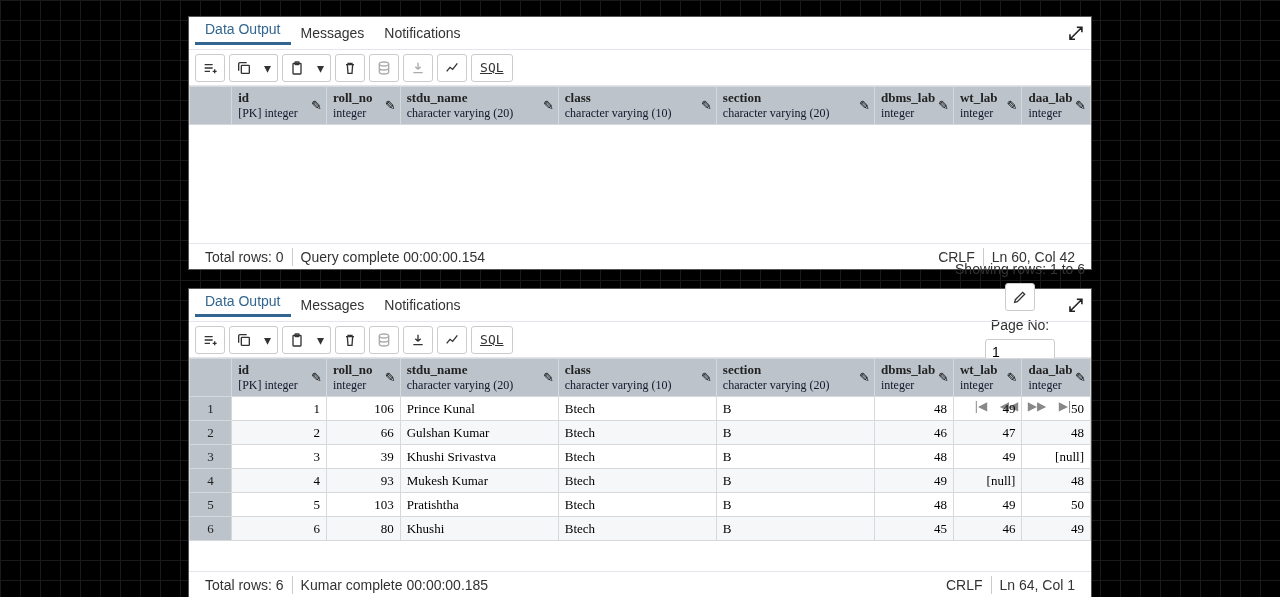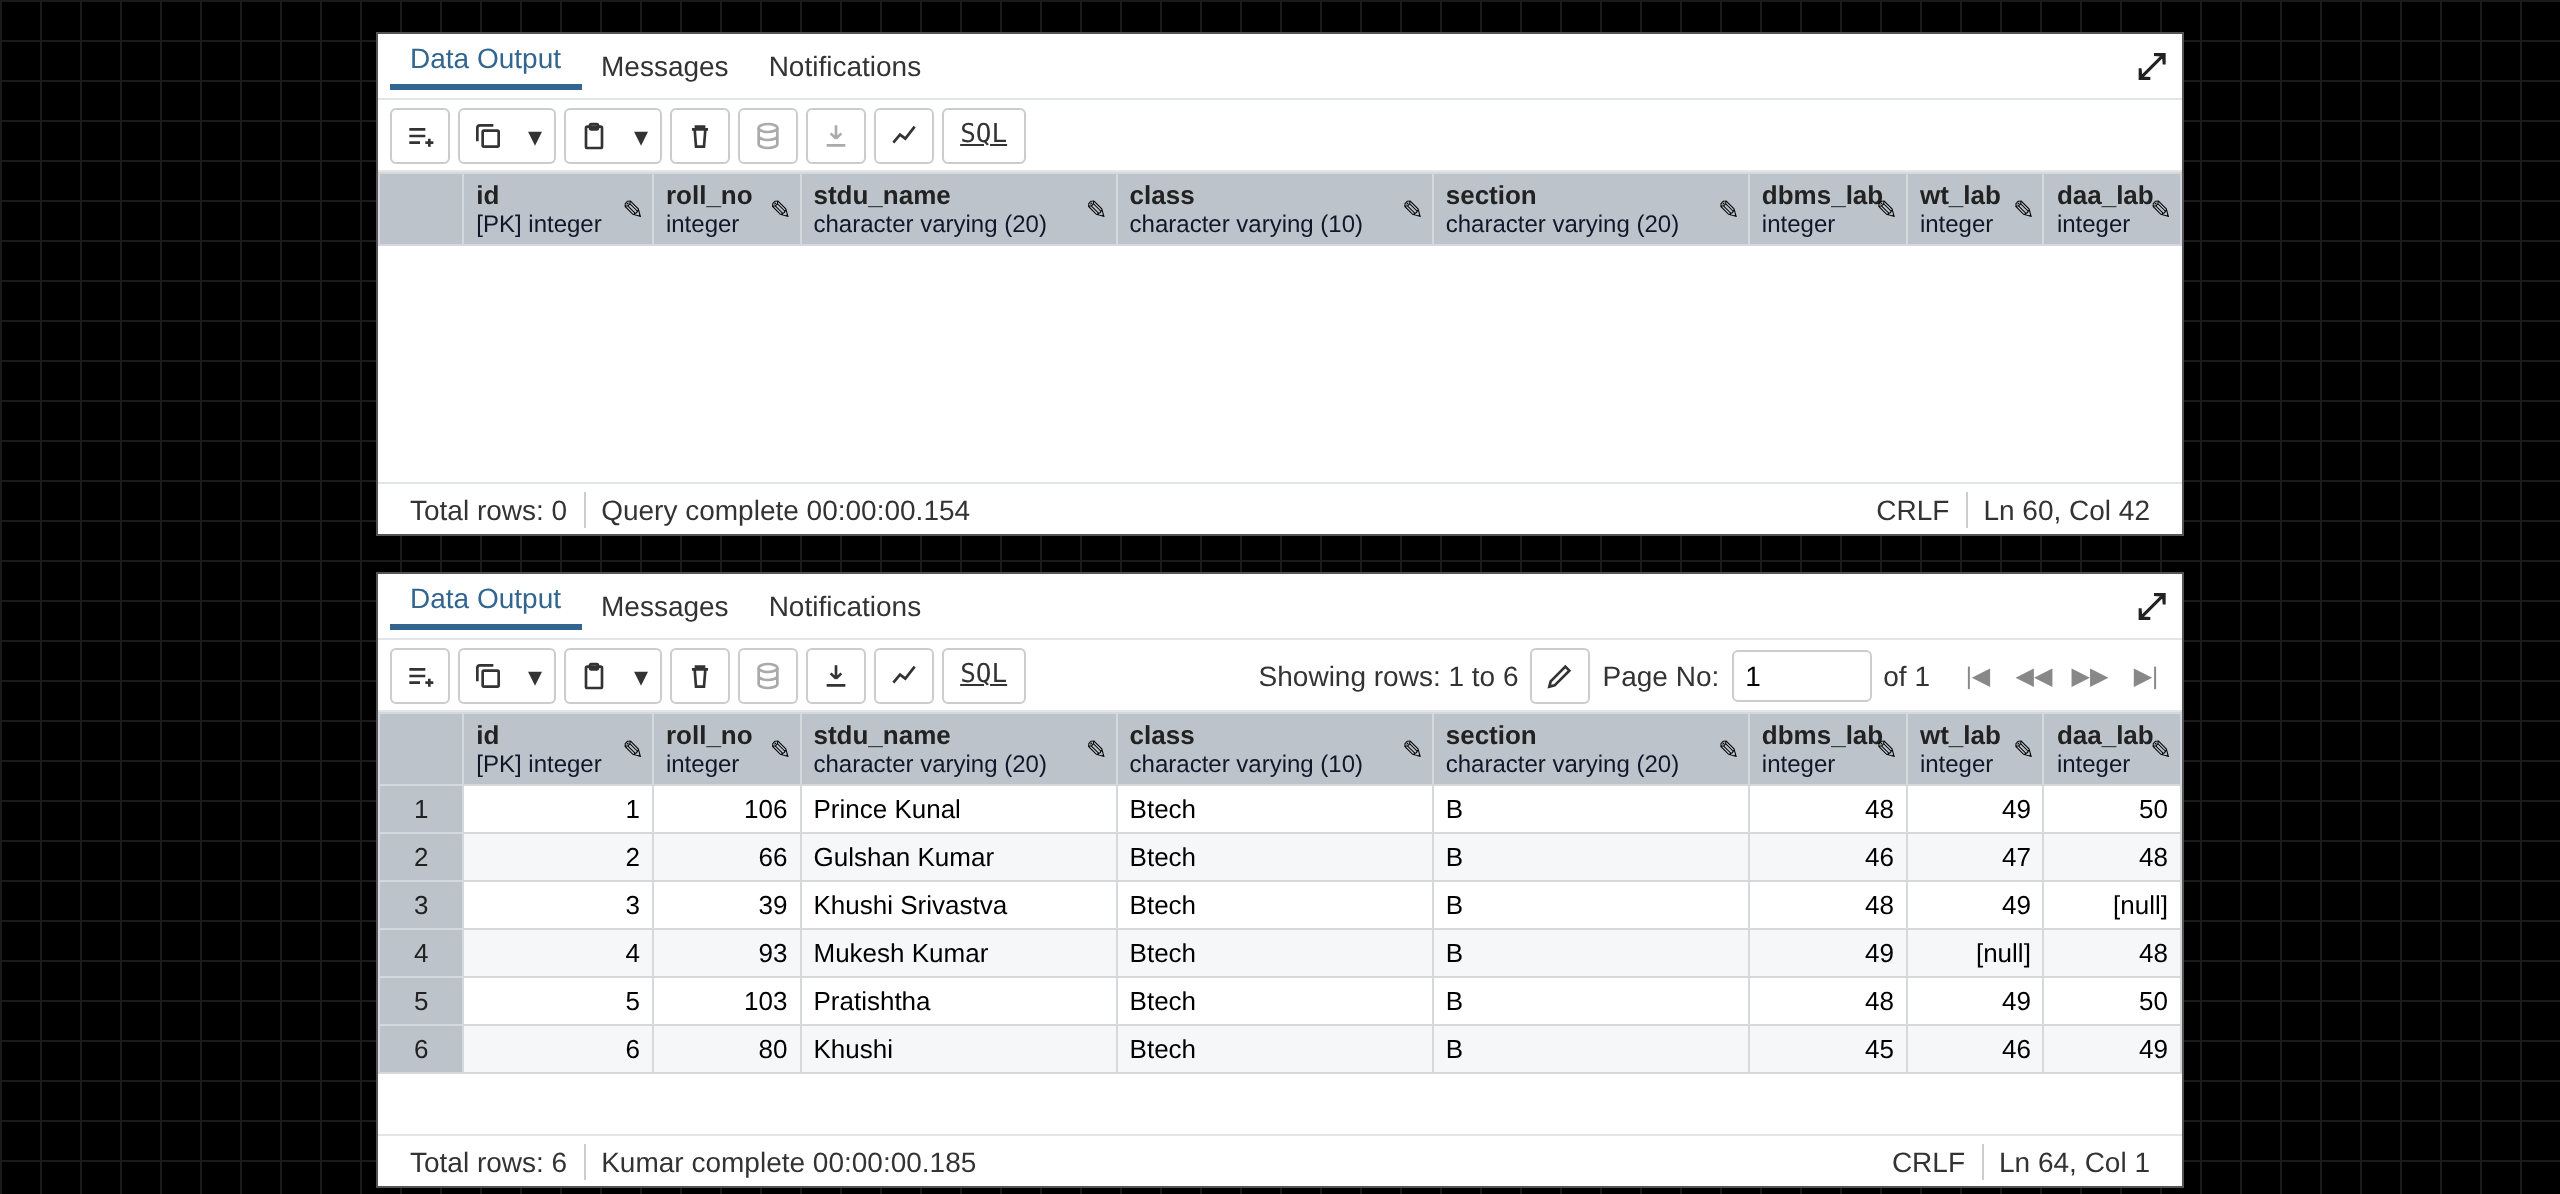--- a/index.html
+++ b/index.html
@@ -72,28 +72,28 @@
     font-size: 14px;
     cursor: pointer;
     color: #333;
   }
   .tbtn.narrow { min-width: 18px; border-left: none; border-top-left-radius:0; border-bottom-left-radius:0; margin-left:-5px;}
   .tbtn.left-of { border-top-right-radius:0; border-bottom-right-radius:0; }
   .tbtn.disabled { color:#aaa; }
   .tbtn svg { width: 16px; height: 16px; }
   .sql-btn { font-family: monospace; font-size: 13px; font-weight:500; text-decoration: underline; padding:0 8px;}
   .spacer { flex: 1; }
-  .paging { display:flex; align-items:center; gap:6px; font-size:14px; color:#333;}
+  .paging { display:flex; align-items:center; gap:6px; font-size:14px; color:#333;flex-direction:column;}
   .page-input {
     width: 70px; height: 26px; border: 1px solid #ccc; border-radius:3px;
     padding: 0 6px; font-size: 14px;
   }
   .nav-btns { display:flex; gap:4px; margin-left:6px;}
   .nav-btn { height:26px; width:24px; display:inline-flex; align-items:center; justify-content:center; color:#888; cursor:pointer; font-size:12px;}
-  .grid-wrap { overflow:auto; }
+  .grid-wrap { overflow:auto;font-family:Liberation Serif, serif; }
   table.grid { border-collapse: collapse; width: 100%; font-size: 13px; }
   table.grid th, table.grid td {
     border: 1px solid #d6d9dc;
     padding: 3px 6px;
     text-align: left;
     height: 24px;
   }
   table.grid th {
     background: #bcc3ca;
     font-weight: normal;

